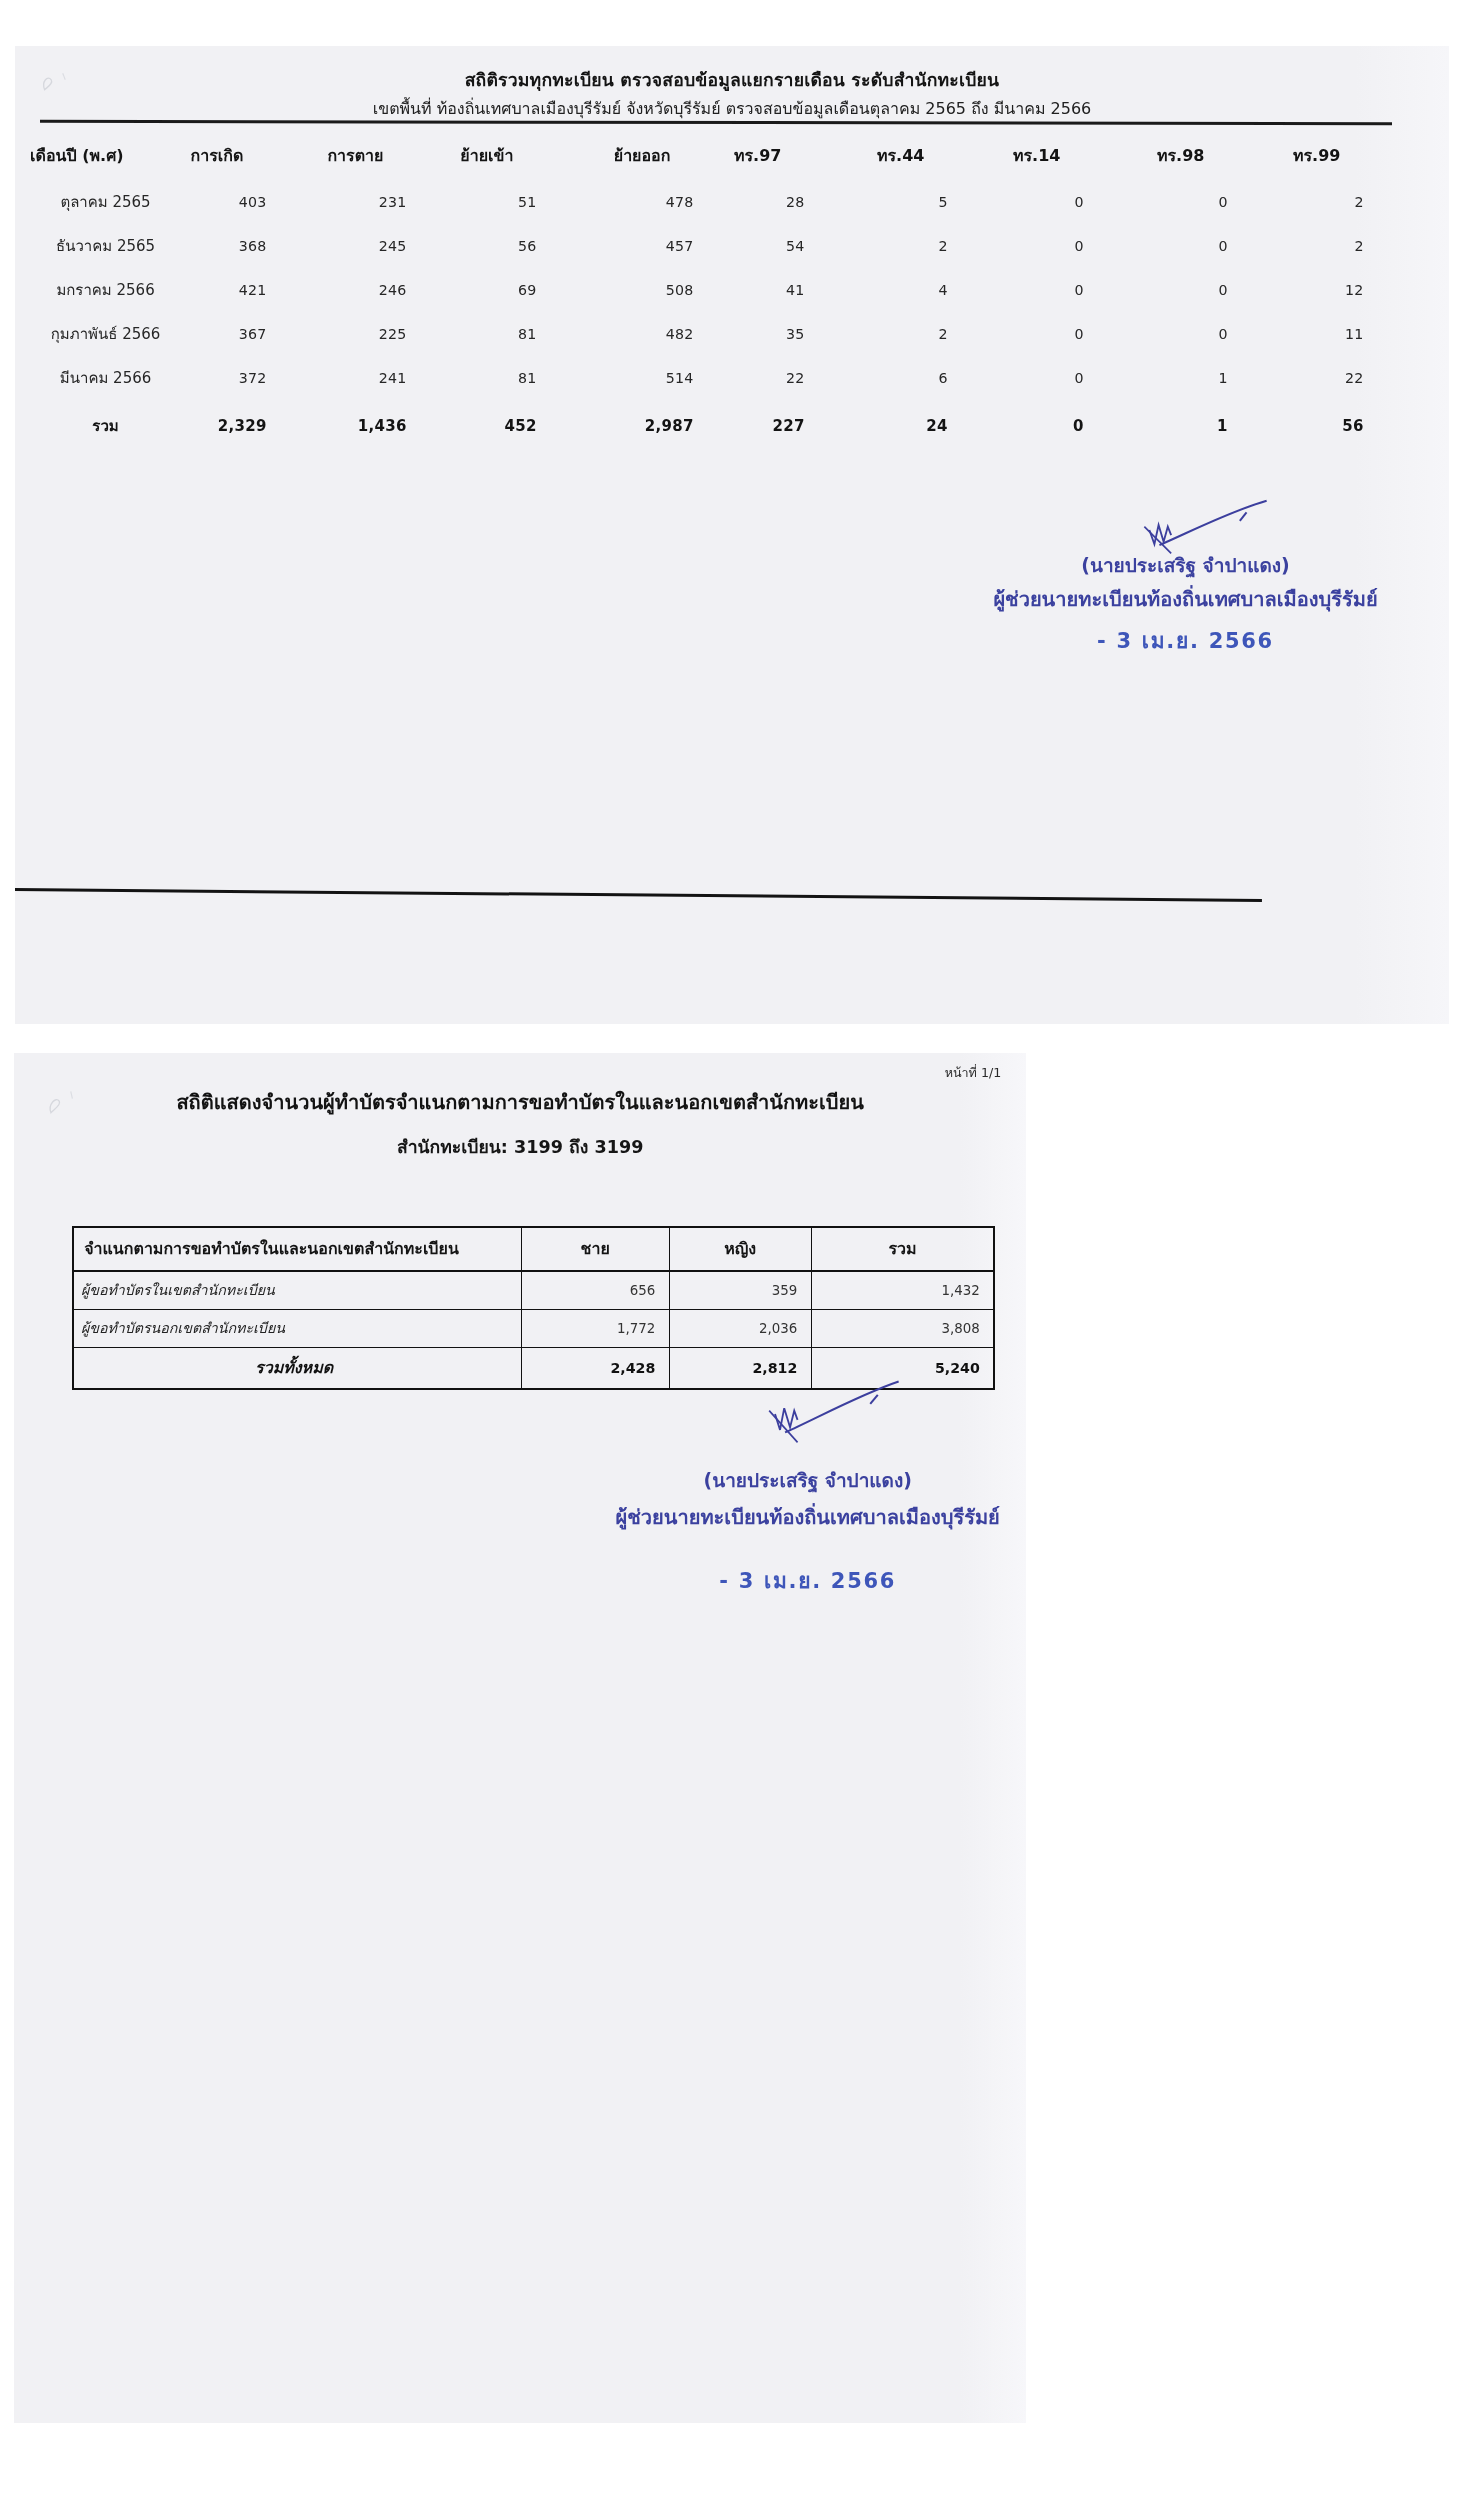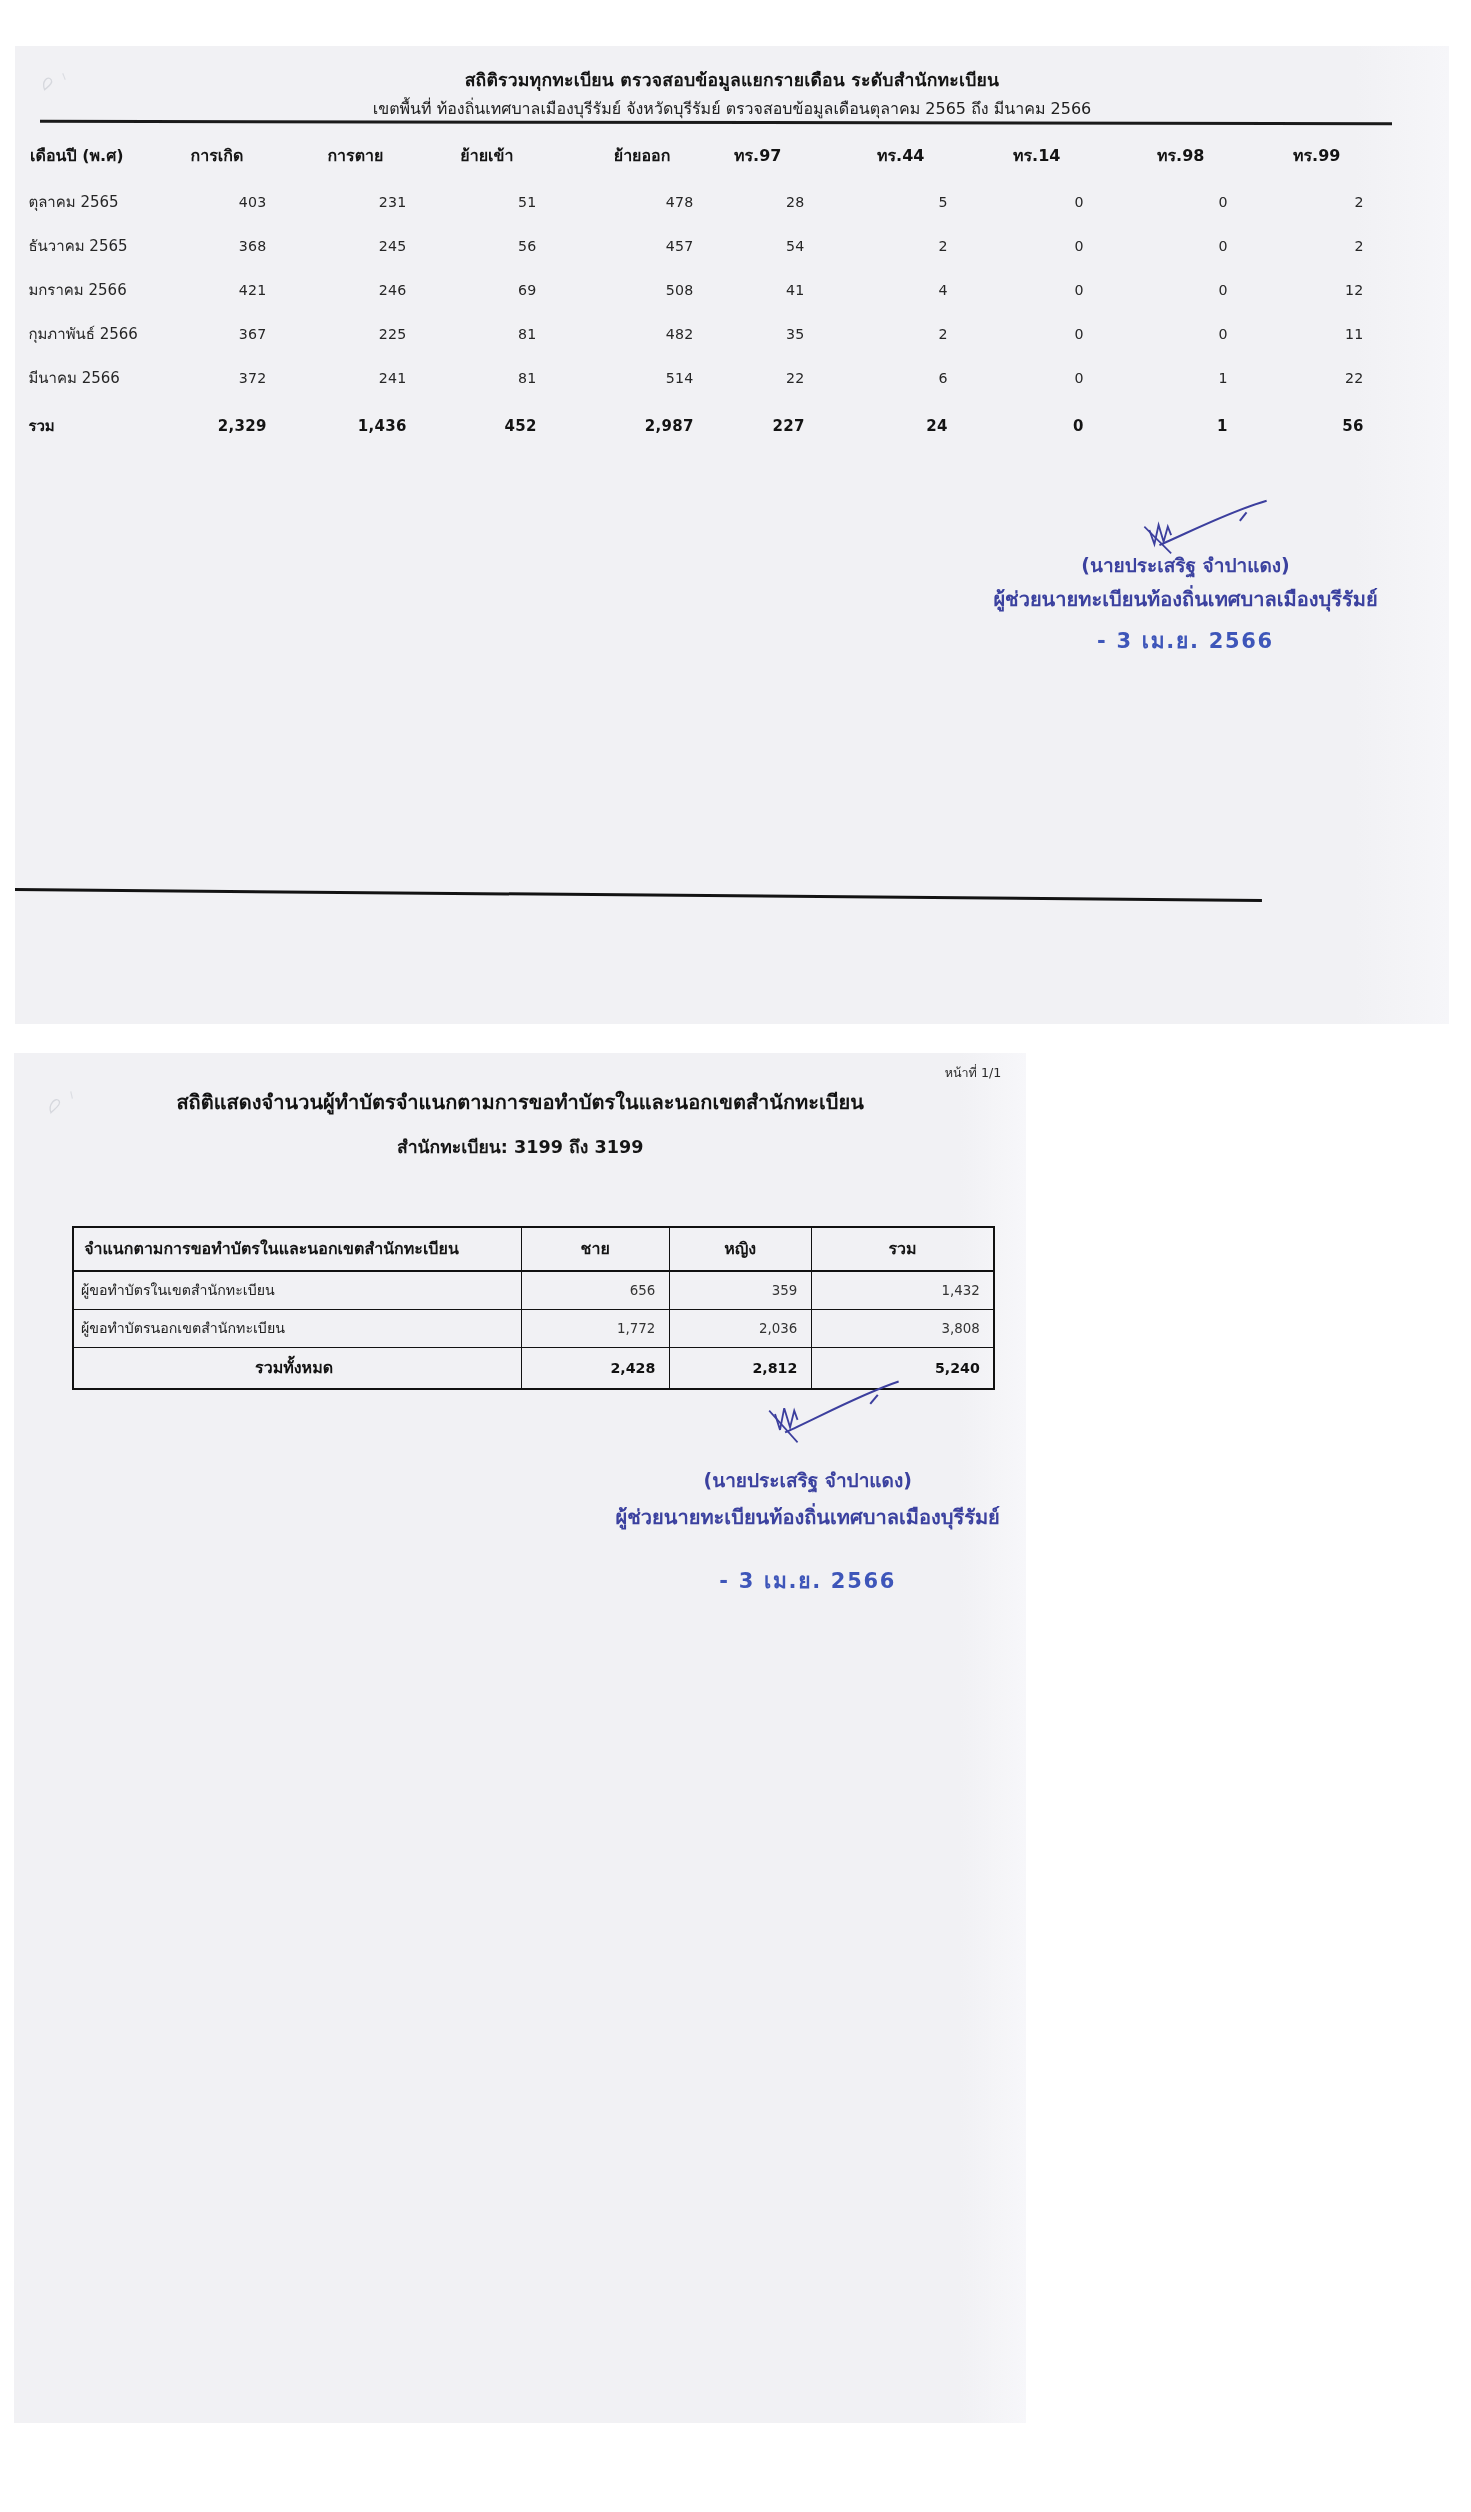--- a/index.html
+++ b/index.html
@@ -20,35 +20,35 @@
   .center{left:0;right:0;text-align:center;}
 
   
   .p1-title{top:20px;font-size:17.6px;font-weight:bold;color:#141414;letter-spacing:0.2px;}
   .p1-subtitle{top:50px;font-size:16px;color:#202020;}
   .p1-rule{left:25px;top:75px;width:1352px;height:2.5px;background:#1a1a1a;transform:rotate(.1deg);}
   table.t1{position:absolute;left:13.4px;top:84px;width:1337px;border-collapse:collapse;table-layout:fixed;}
   table.t1 th{font-size:16px;font-weight:bold;color:#141414;text-align:right;padding:13.4px 25px 11.7px 0;white-space:nowrap;}
   table.t1 th.lbl{text-align:left;padding-left:1.7px;padding-right:0;}
   table.t1 td{font-size:14.2px;color:#262626;text-align:right;padding:10px 1.7px 10px 0;white-space:nowrap;letter-spacing:0.3px;}
-  table.t1 td.lbl{text-align:left;font-size:15px;letter-spacing:0;}
+  table.t1 td.lbl{text-align:center;font-size:15px;letter-spacing:0;}
   table.t1 tr.total td{font-weight:bold;font-size:15px;color:#141414;padding-top:14.2px;}
   .p1-bottomline{left:-6.7px;top:842px;width:1254px;height:3.3px;background:#131313;transform:rotate(.5deg);transform-origin:left center;}
 
   
   .p2-pageno{right:25px;top:10px;font-size:12.6px;color:#2a2a2a;}
   .p2-title{top:33px;font-size:20px;font-weight:bold;color:#131313;}
   .p2-sub1{top:80px;font-size:17.6px;font-weight:bold;color:#161616;}
   .p2-sub2{top:125px;font-size:17.6px;font-weight:bold;color:#161616;}
   table.t2{position:absolute;left:58px;top:173px;width:921px;border-collapse:collapse;table-layout:fixed;border:2.5px solid #111;}
   table.t2 th,table.t2 td{border:1.7px solid #111;white-space:nowrap;overflow:hidden;}
   table.t2 thead th{border-bottom:2.5px solid #111;font-size:16px;font-weight:bold;color:#141414;padding:8.4px 5px;}
   table.t2 thead th.lbl{text-align:left;padding-left:10px;}
   table.t2 td{font-size:13.4px;color:#333;text-align:right;padding:7.5px 13.4px 7.5px 5px;}
-  table.t2 td.lbl{text-align:left;font-size:14.2px;color:#222;padding-left:6.7px;}
+  table.t2 td.lbl{text-align:left;font-size:14.2px;color:#222;padding-left:6.7px;font-style:italic;}
   table.t2 tr.total td{font-weight:bold;color:#111;font-size:14.2px;}
   table.t2 tr.total td.lbl{text-align:center;font-size:16px;font-weight:bold;}
 
   
   .sig{width:419px;}
   .sig .name{position:absolute;left:0;right:0;text-align:center;font-size:19px;color:#3b419f;font-weight:bold;}
   .sig .pos{position:absolute;left:0;right:0;text-align:center;font-size:20px;color:#3b419f;font-weight:bold;}
   .sig .stamp{position:absolute;left:0;right:0;text-align:center;font-size:21px;color:#2f49b5;font-weight:bold;
               letter-spacing:1.7px;opacity:.92;transform:scaleY(1.04);}
   .p1-sig{left:961px;top:452px;height:176px;}

